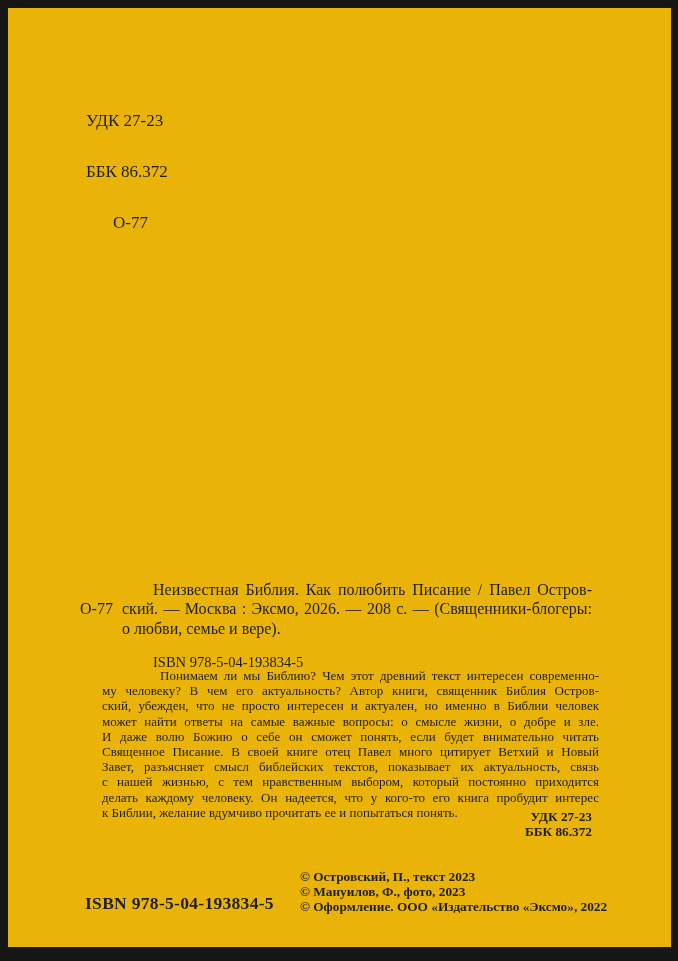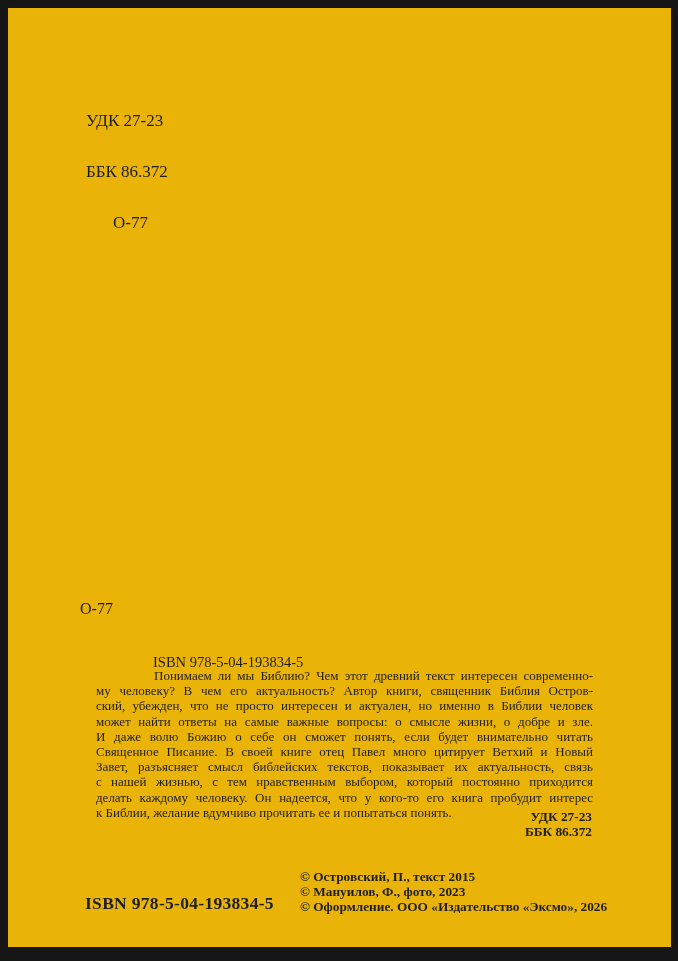--- a/index.html
+++ b/index.html
@@ -44,21 +44,21 @@
   .jlines > div:last-child { text-align-last: left; }
   .bib-body > div:first-child { padding-left: 31px; }
 
   .isbn-mid {
     left: 145px; top: 645px;
     font-size: 14.5px; line-height: 18px;
   }
 
   
   .annotation {
-    left: 88px; top: 660px; width: 497px;
+    left: 94px; top: 660px; width: 497px;
     font-size: 13px; line-height: 15.2px;
   }
   .annotation > div:first-child { padding-left: 58px; }
 
   
   .class-bottom {
     top: 801px; right: 79px;
     font-size: 13.3px; line-height: 15px;
     font-weight: bold; text-align: right;
   }
@@ -86,20 +86,25 @@
 
     <div class="abs top-block">
       <div>УДК 27-23</div>
       <div>ББК 86.372</div>
       <div class="code-line">О-77</div>
     </div>
 
     <div class="abs bib-code">О-77</div>
 
     <div class="abs bib">
+      <div class="jlines bib-body">
+          <div>Неизвестная Библия. Как полюбить Писание / Павел Остров-</div>
+          <div>ский. — Москва : Эксмо, 2026. — 208 с. — (Священники-блогеры:</div>
+          <div>о любви, семье и вере).</div>
+        </div>
     </div>
 
     <div class="abs isbn-mid">ISBN 978-5-04-193834-5</div>
 
     <div class="abs jlines annotation">
         <div>Понимаем ли мы Библию? Чем этот древний текст интересен современно-</div>
         <div>му человеку? В чем его актуальность? Автор книги, священник Библия Остров-</div>
         <div>ский, убежден, что не просто интересен и актуален, но именно в Библии человек</div>
         <div>может найти ответы на самые важные вопросы: о смысле жизни, о добре и зле.</div>
         <div>И даже волю Божию о себе он сможет понять, если будет внимательно читать</div>
@@ -109,21 +114,21 @@
         <div>делать каждому человеку. Он надеется, что у кого-то его книга пробудит интерес</div>
         <div>к Библии, желание вдумчиво прочитать ее и попытаться понять.</div>
       </div>
 
     <div class="abs class-bottom">
       <div>УДК 27-23</div>
       <div>ББК 86.372</div>
     </div>
 
     <div class="abs copyright">
-        <div>© Островский, П., текст 2015</div>
+        <div>© Островский, П., текст 2023</div>
         <div>© Мануилов, Ф., фото, 2023</div>
-        <div>© Оформление. ООО «Издательство «Эксмо», 2026</div>
+        <div>© Оформление. ООО «Издательство «Эксмо», 2022</div>
       </div>
 
     <div class="abs isbn-bottom">ISBN 978-5-04-193834-5</div>
 
   </div>
 </div>
 
 </body></html>

